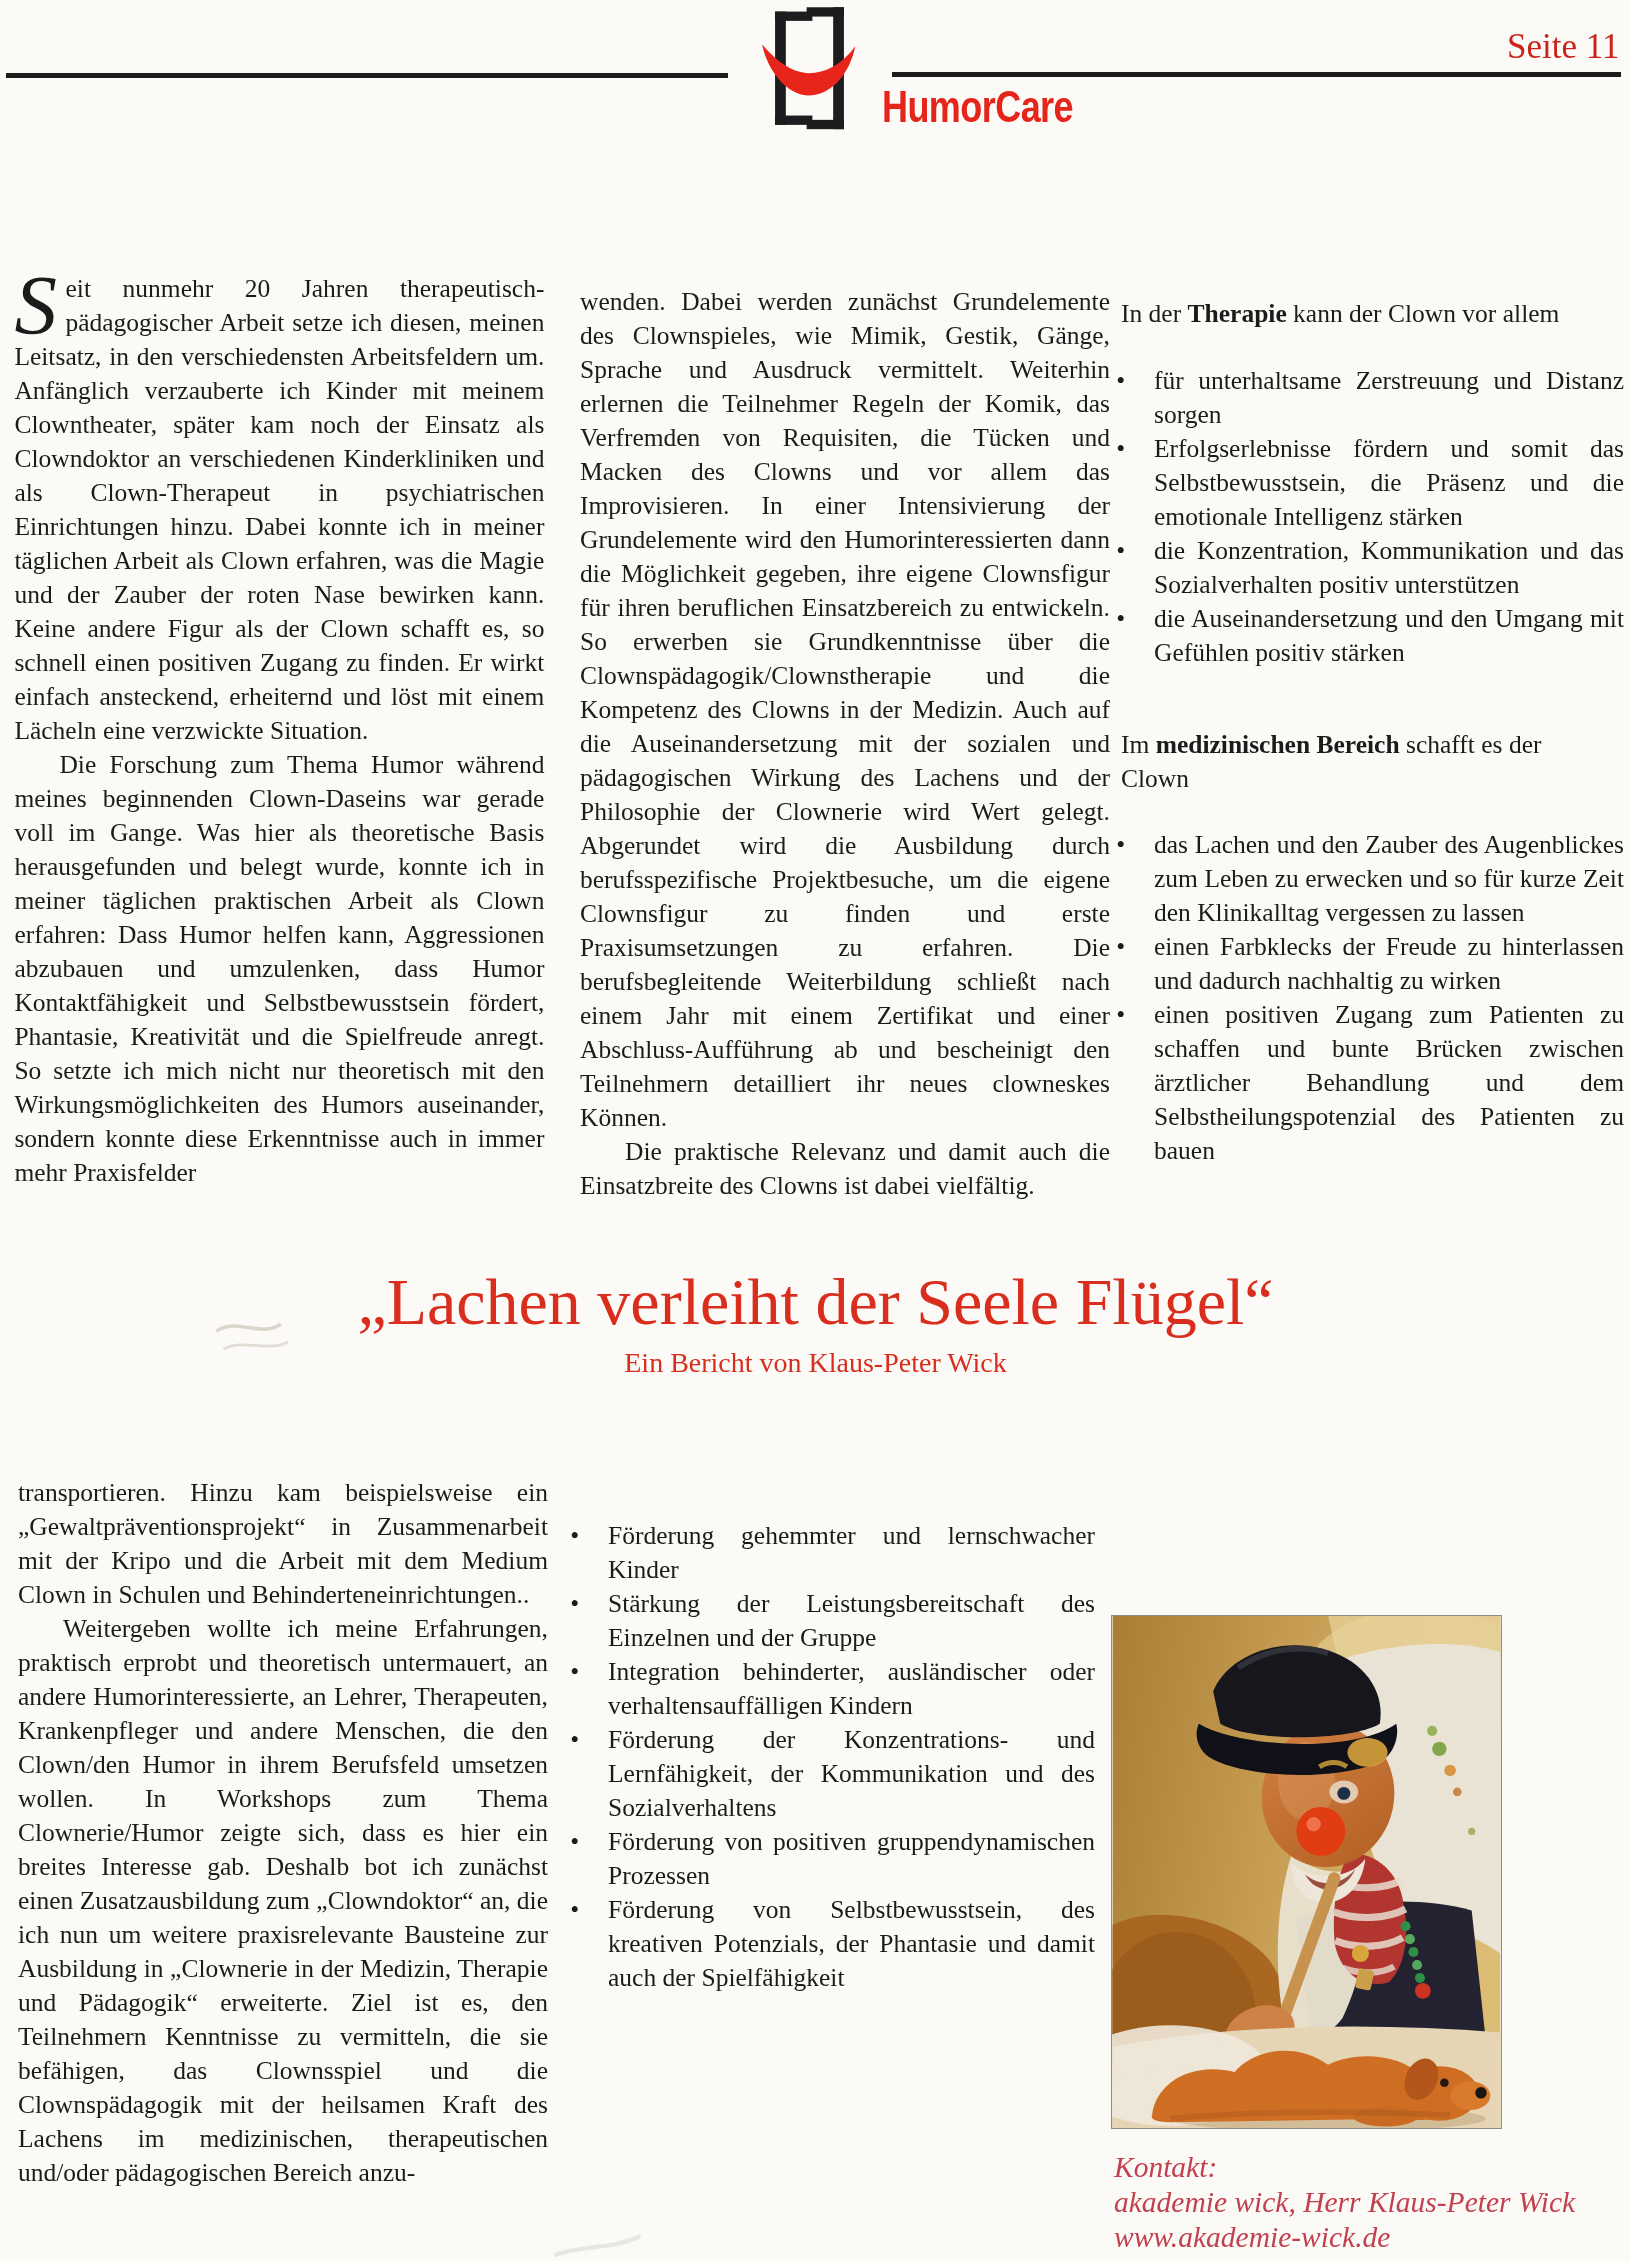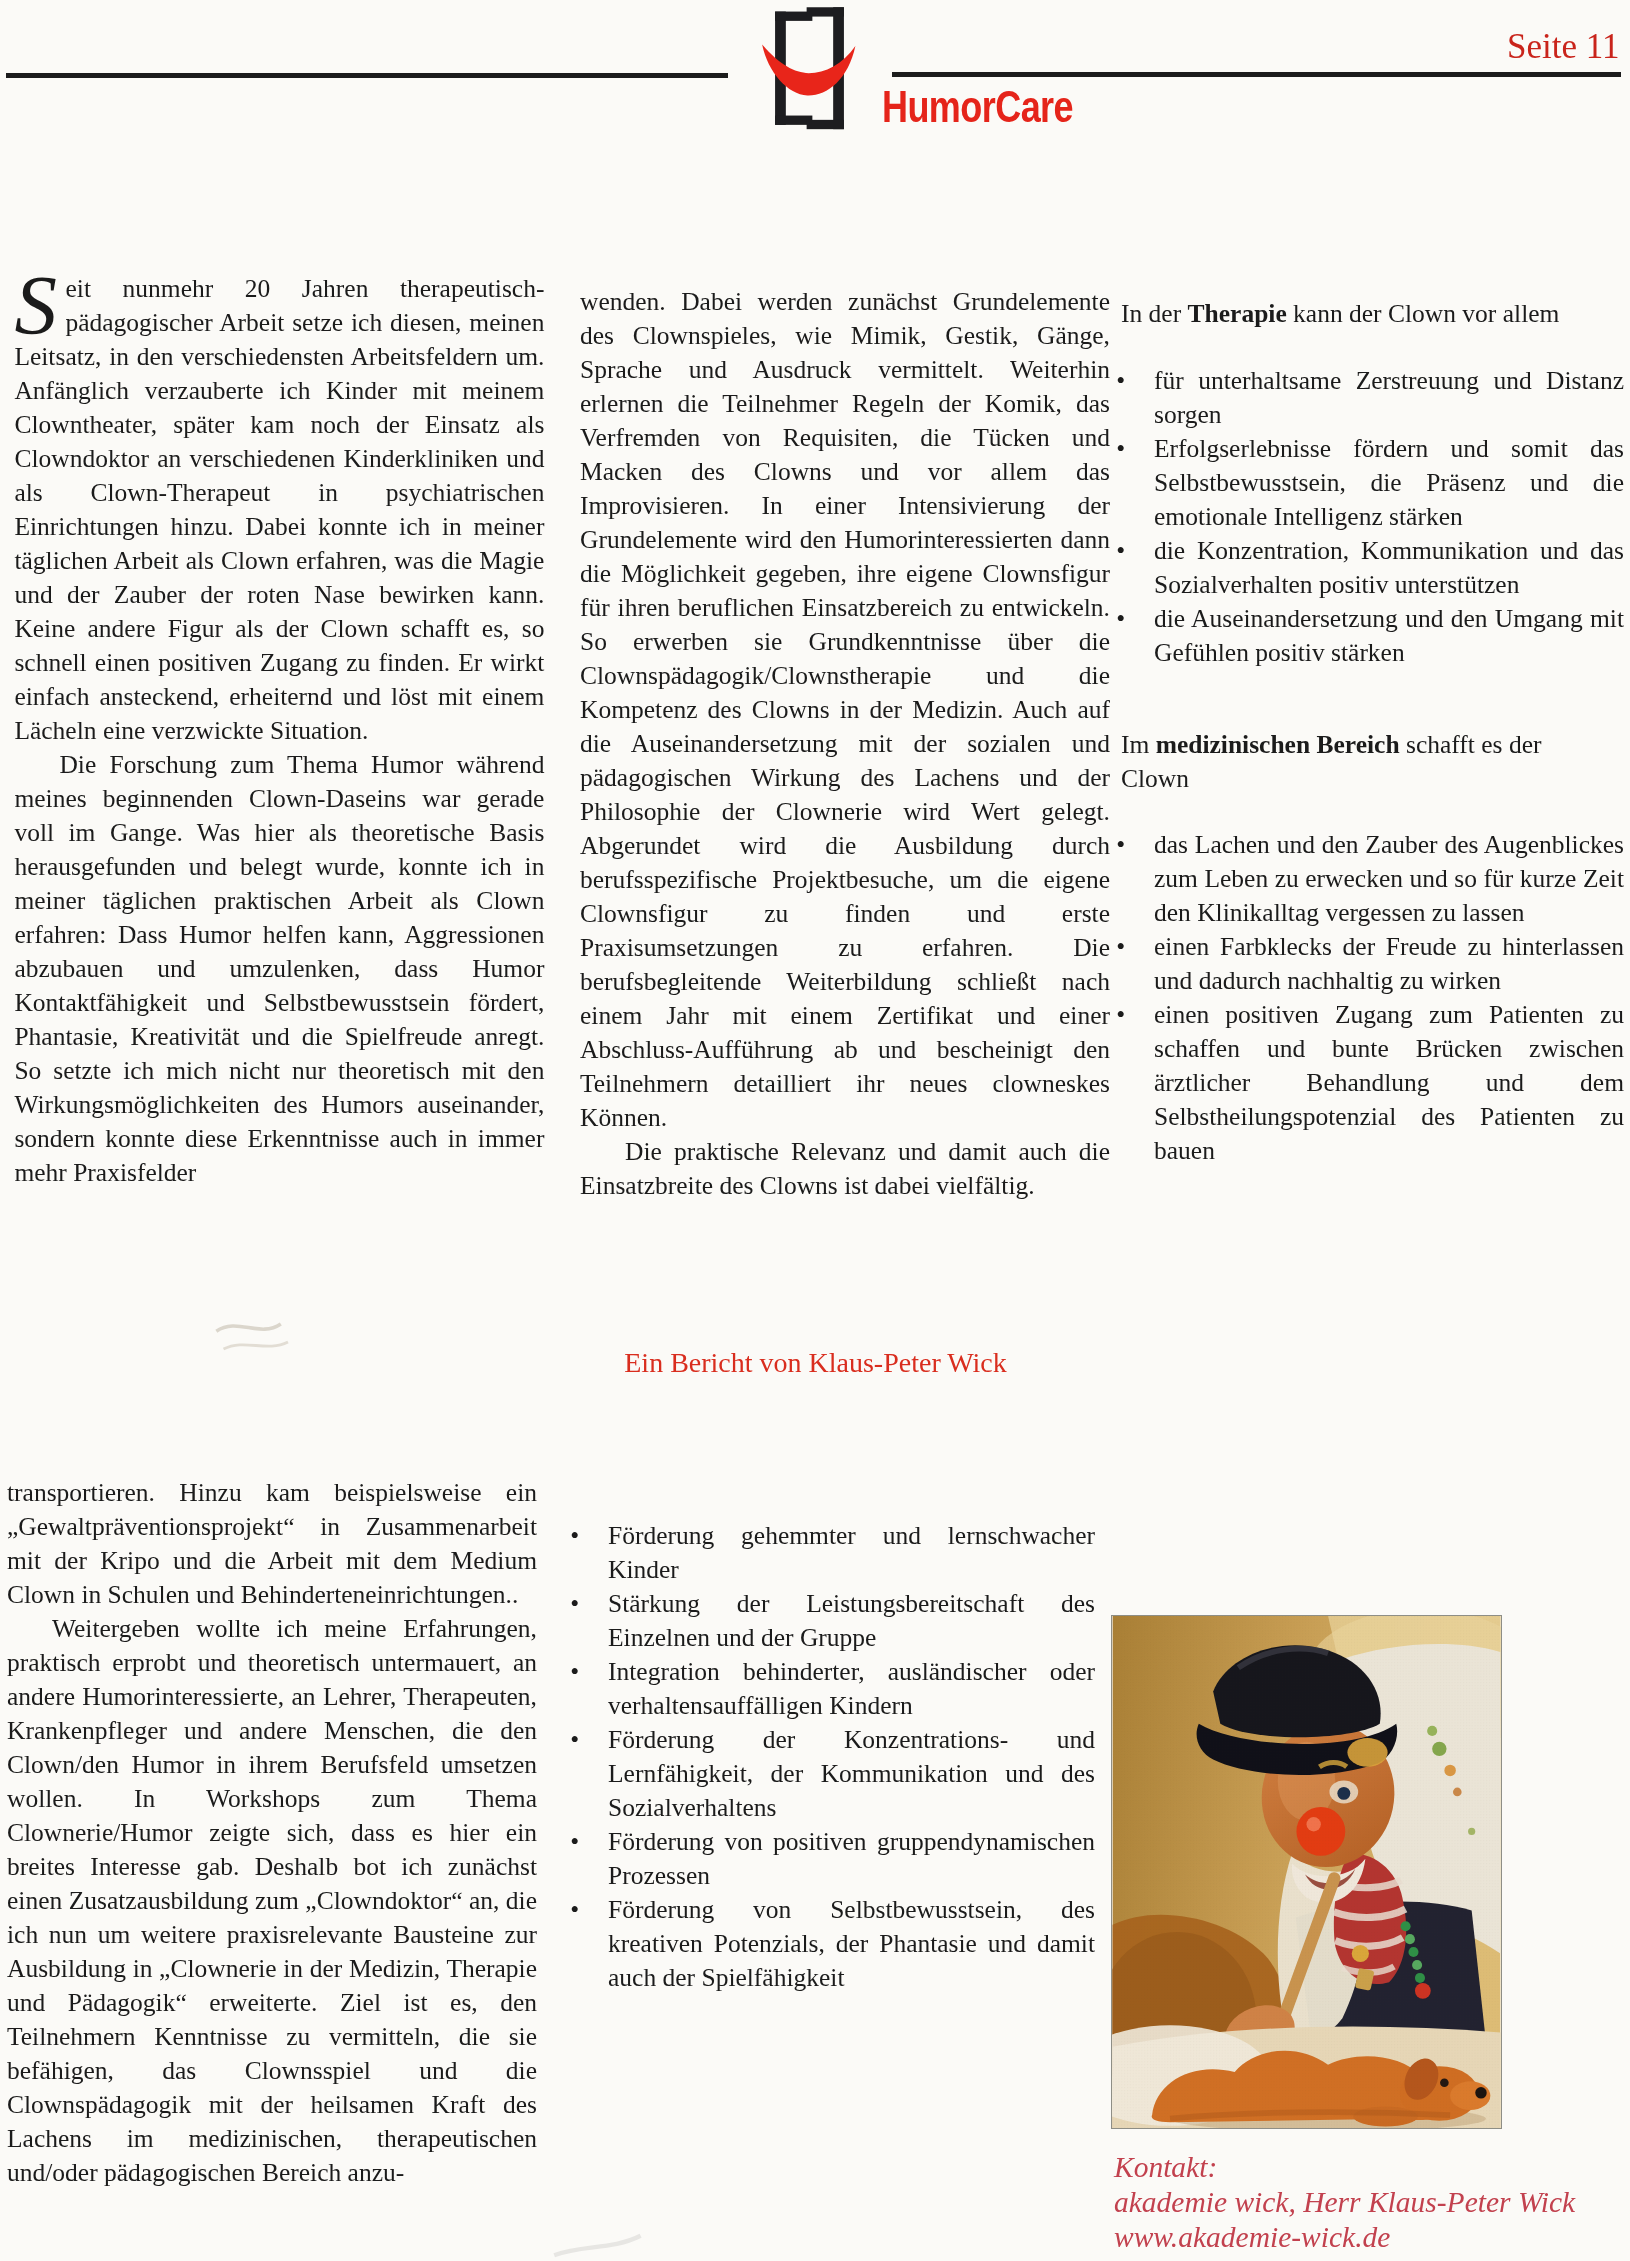--- a/index.html
+++ b/index.html
@@ -27,21 +27,21 @@
   .page-number {
     position:absolute; right:11.5px; top:27px;
     font-size:35px; color:var(--page_number_red,#c9241b);
     white-space:nowrap;
   }
   
   .col { position:absolute; font-size:25.5px; line-height:34px; text-align:justify; hyphens:auto; }
   .col-t1 { left:14.4px;   top:272px;  width:530px; }
   .col-t2 { left:580px;  top:285px;  width:530px; }
   .col-t3 { left:1109px; top:285px;  width:515px; }
-  .col-b1 { left:7px;   top:1476px; width:530px; }
+  .col-b1 { left:18px;   top:1476px; width:530px; }
   .col-b2 { left:563px;  top:1476px; width:532px; }
   .para  { margin:0; text-align:justify; }
   .indent { text-indent:45px; }
   .dropcap {
     float:left; font-style:italic;
     font-size:85px; line-height:60px;
     padding:2.9px 8.6px 0 0;
   }
   .intro { margin:12px; text-align:left; }
   .bullets { margin:33px 0 0 0; padding:0; list-style:none; }
@@ -119,20 +119,21 @@
         <li>die Auseinandersetzung und den Umgang mit Gefühlen positiv stärken</li>
       </ul>
     <p class="intro gap-lg"><span>Im </span><b>medizinischen Bereich</b><span> schafft es der Clown</span></p>
     <ul class="bullets gap-md">
         <li>das Lachen und den Zauber des Augenblickes zum Leben zu erwecken und so für kurze Zeit den Klinikalltag vergessen zu lassen</li>
         <li>einen Farbklecks der Freude zu hinterlassen und dadurch nachhaltig zu wirken</li>
         <li>einen positiven Zugang zum Patienten zu schaffen und bunte Brücken zwischen ärztlicher Behandlung und dem Selbstheilungspotenzial des Patienten zu bauen</li>
       </ul>
   </section>
 
+  <h1 class="headline" style="margin:0;font-weight:normal;">„Lachen verleiht der Seele Flügel“</h1>
   <h2 class="subheadline" style="margin:0;font-weight:normal;">Ein Bericht von Klaus-Peter Wick</h2>
 
   <section class="col col-b1">
     <p class="para">transportieren. Hinzu kam beispielsweise ein „Gewaltpräventionsprojekt“ in Zusammenarbeit mit der Kripo und die Arbeit mit dem Medium Clown in Schulen und Behinderteneinrichtungen..</p>
     <p class="para indent">Weitergeben wollte ich meine Erfahrungen, praktisch erprobt und theoretisch untermauert, an andere Humorinteressierte, an Lehrer, Therapeuten, Krankenpfleger und andere Menschen, die den Clown/den Humor in ihrem Berufsfeld umsetzen wollen. In Workshops zum Thema Clownerie/Humor zeigte sich, dass es hier ein breites Interesse gab. Deshalb bot ich zunächst einen Zusatzausbildung zum „Clowndoktor“ an, die ich nun um weitere praxisrelevante Bausteine zur Ausbildung in „Clownerie in der Medizin, Therapie und Pädagogik“ erweiterte. Ziel ist es, den Teilnehmern Kenntnisse zu vermitteln, die sie befähigen, das Clownsspiel und die Clownspädagogik mit der heilsamen Kraft des Lachens im medizinischen, therapeutischen und/oder pädagogischen Bereich anzu-</p>
   </section>
 
   <section class="col col-b2">
     <ul class="bullets gap-sm">
         <li>Förderung gehemmter und lernschwacher Kinder</li>

